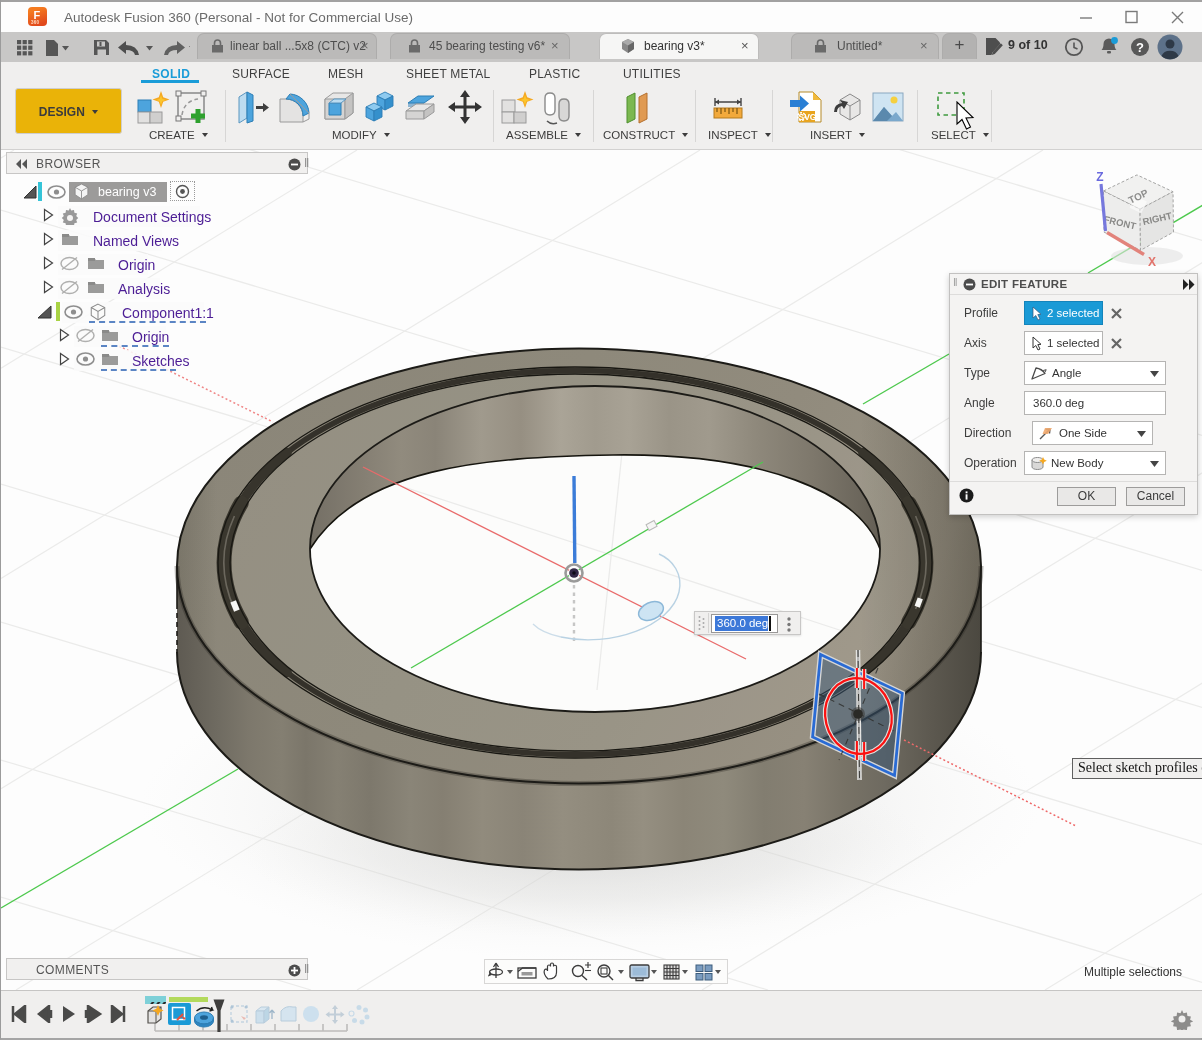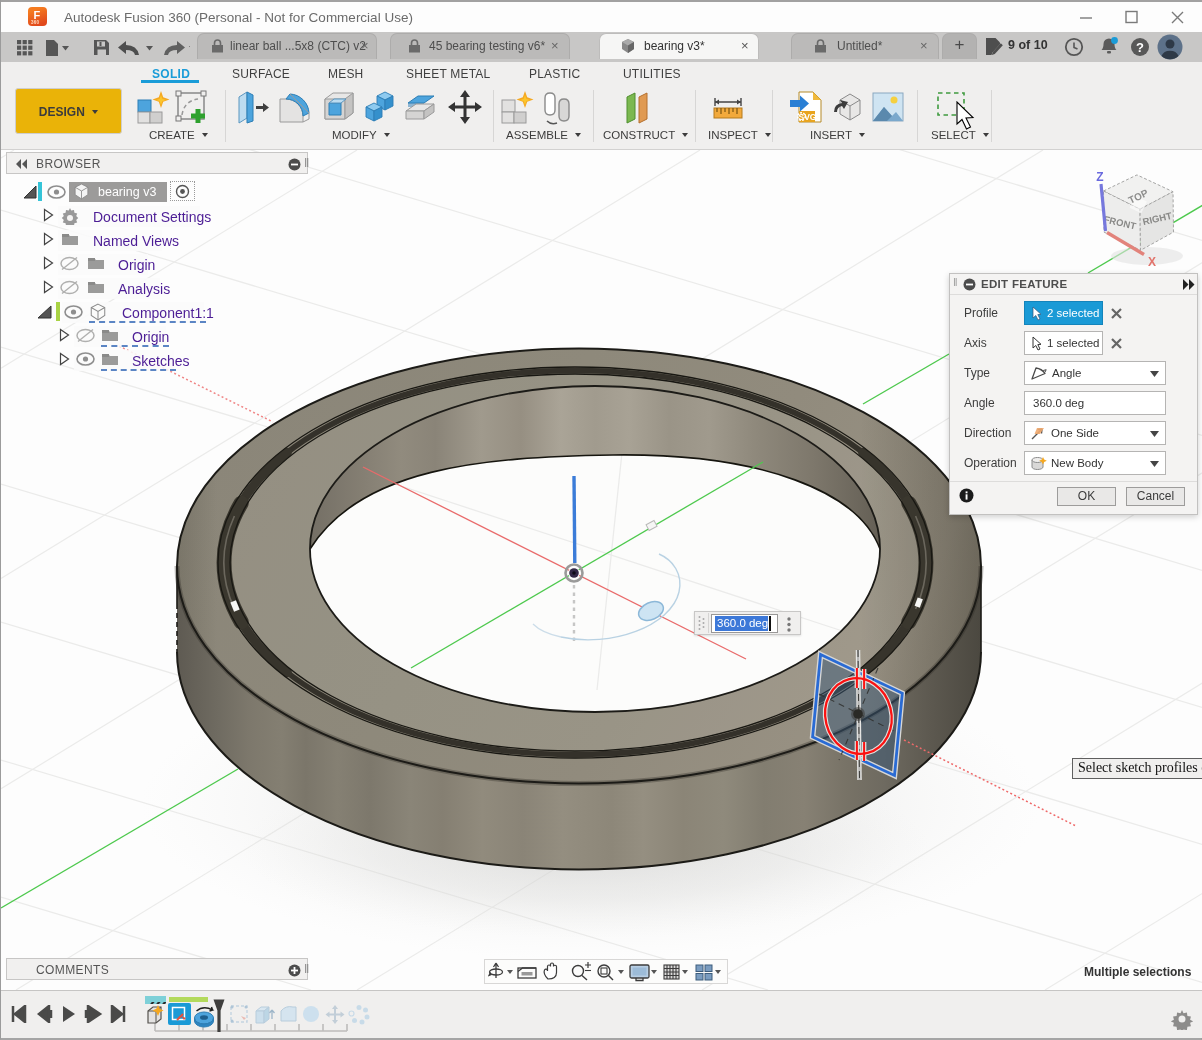--- a/index.html
+++ b/index.html
@@ -479,21 +479,21 @@
   </div>
   <svg class="abs" style="left:91px;top:5px" width="6" height="15" viewBox="0 0 6 15" fill="#777">
         <circle cx="3" cy="2" r="1.7"></circle>
         <circle cx="3" cy="7.5" r="1.7"></circle>
         <circle cx="3" cy="13" r="1.7"></circle>
       </svg>
 </div>
 
 <div class="abs" style="left:1071px;top:758px;width:140px;height:21px;background:#f0efee;border:1px solid #5f5f5f;font-family:'Liberation Serif',serif;font-size:14px;color:#111;padding:1px 0 0 5px;white-space:nowrap;overflow:hidden">Select sketch profiles or</div>
 
-<div class="abs" style="left:1083px;top:965px;font-size:12px;font-weight:bold;color:#333">Multiple selections</div>
+<div class="abs" style="left:1083px;top:965px;font-size:12px;font-weight:normal;color:#333">Multiple selections</div>
 
 <div id="browser">
   <div class="hbar" style="top:152px">
     <svg class="abs" style="left:8px;top:5px" width="16" height="12" viewBox="0 0 16 12" fill="#555">
           <path d="M6 1 L1 6 L6 11 z M12 1 L7 6 L12 11 z"></path>
         </svg>
     <span class="abs" style="left:29px;top:4px">BROWSER</span>
     <svg class="abs" style="left:281px;top:5px" width="13" height="13" viewBox="0 0 13 13">
           <circle cx="6.5" cy="6.5" r="6" fill="#4c4c4c"></circle>
           <rect x="3" y="5.6" width="7" height="1.8" fill="#fff"></rect>
@@ -667,21 +667,21 @@
     </div>
   </div>
   <div class="dlgrow" style="top:117px">
         <span class="dlab">Angle</span>
     <div class="dbox" style="left:74px;width:142px">
           <span style="margin-left:8px;color:#333">360.0 deg</span>
         </div>
   </div>
   <div class="dlgrow" style="top:147px">
         <span class="dlab">Direction</span>
-    <div class="dbox" style="left:74px;width:142px">
+    <div class="dbox" style="left:82px;width:121px">
       <svg style="margin-left:5px" width="16" height="15" viewBox="0 0 16 15">
             <path d="M2 13 L12 3 M12 3 l-4.5 .5 M12 3 l-.5 4.5" stroke="#555" stroke-width="1.4" fill="none"></path>
             <path d="M7 2 L14 2 L10 8 L4.5 8 Z" fill="#efa96e" opacity=".9"></path>
           </svg>
       <span style="margin-left:5px;color:#333">One Side</span>
       <svg class="abs" style="right:6px;top:9px" width="9" height="6" viewBox="0 0 9 6">
             <path d="M0 0 h9 l-4.5 6 z" fill="#444"></path>
           </svg>
     </div>
   </div>

